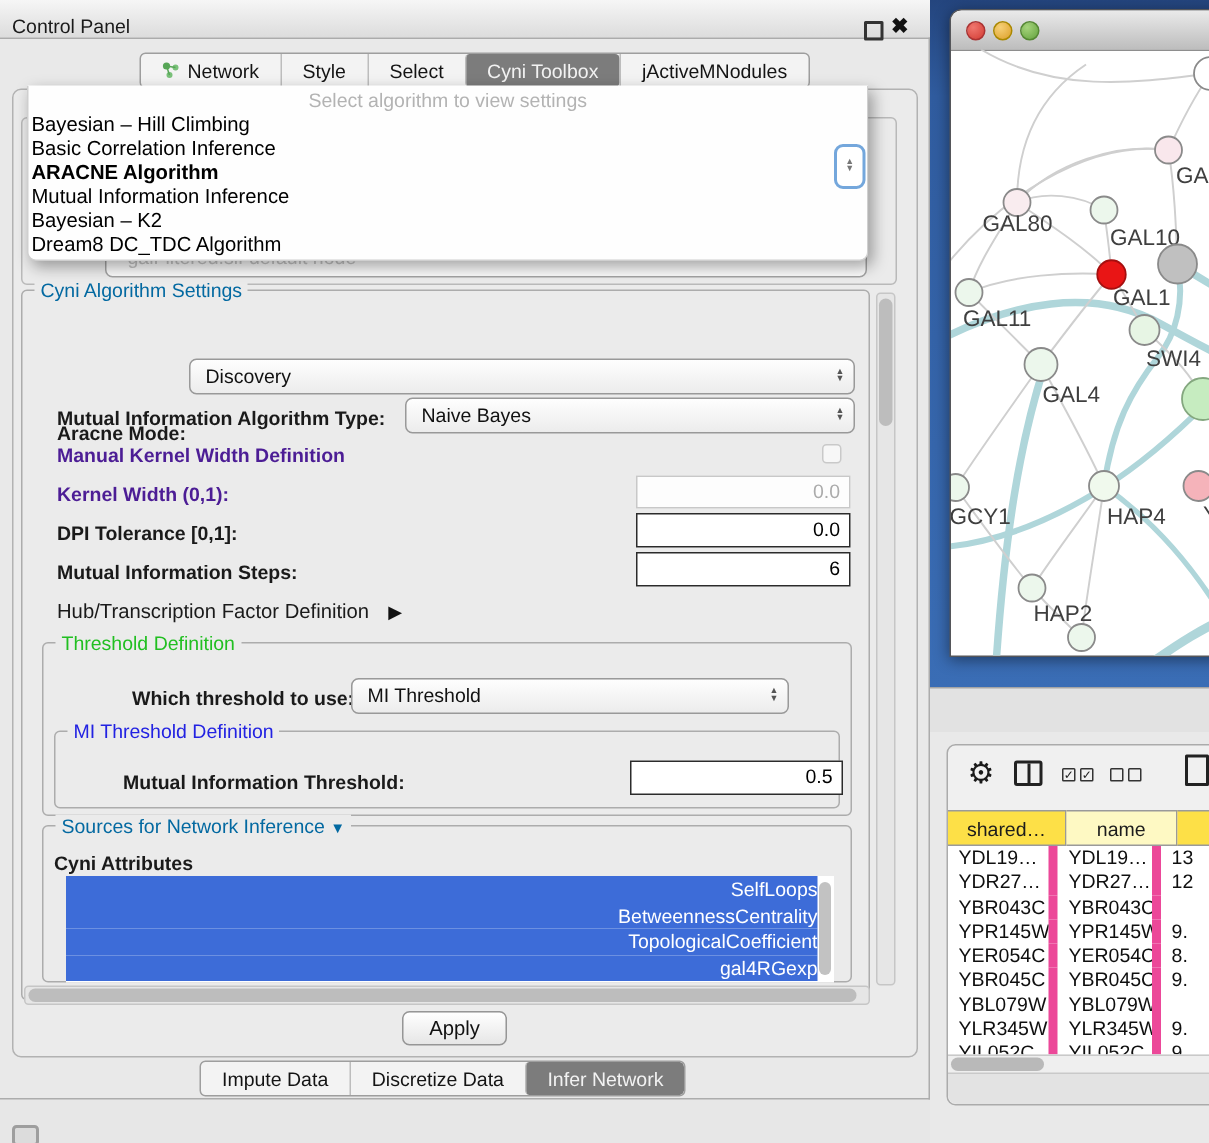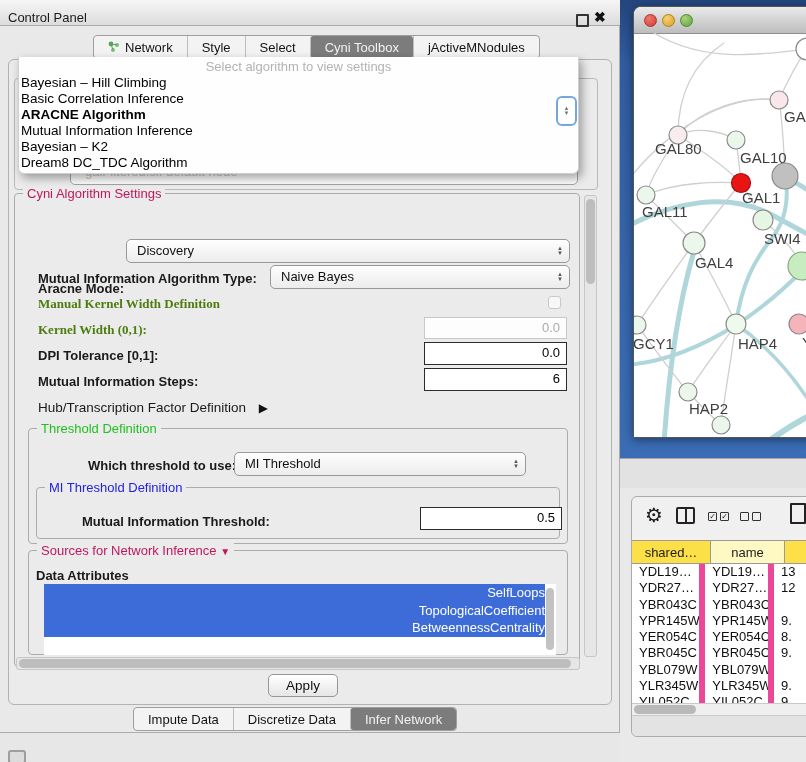--- a/index.html
+++ b/index.html
@@ -30,25 +30,25 @@
   #algo-popup{left:18px;top:57px;width:559px;background:#FEFEFE;border:1px solid #CFCFCF;border-top:none;
      border-radius:0 0 6px 6px;box-shadow:3px 4px 10px rgba(0,0,0,.35);padding:1px 0 2px 0;z-index:5;}
   #algo-popup .ph{height:17px;line-height:17px;text-align:center;color:#B3B3B3;font-size:13px;}
   #algo-popup li{list-style:none;height:16px;line-height:16px;padding-left:2px;font-size:13.5px;color:#000;}
   #algo-popup ul{margin:0;padding:0;}
   #algo-popup li.b{font-weight:bold;}
   #focus-box{left:556px;top:96px;width:17px;height:26px;background:#FFF;border:2px solid #74A7DC;border-radius:6px;z-index:6;
      display:flex;flex-direction:column;align-items:center;justify-content:center;color:#777;font-size:6px;line-height:5px;}
   
   .group{border:1px solid #ACACAC;border-radius:4px;box-sizing:border-box;}
-  .legend{position:absolute;top:-8px;left:8px;background:#EBEBEB;padding:0 4px;font-size:13px;color:#be185d;white-space:nowrap;}
+  .legend{position:absolute;top:-8px;left:8px;background:#EBEBEB;padding:0 4px;font-size:13px;color:#0369a1;white-space:nowrap;}
   .legend.blue{color:#2222E2;}
   .legend.green{color:#21BF21;}
   .lbl{position:absolute;font-size:13px;font-weight:bold;color:#1A1A1A;white-space:nowrap;}
-  .lbl.dis{color:#4d7c0f;font-family:Liberation Serif, serif;}
+  .lbl.dis{color:#4c1d95;}
   .lbl.norm{font-weight:normal;}
   .combo{position:absolute;height:24px;border:1px solid #999;border-radius:5px;background:linear-gradient(#FEFEFE,#ECECEC);
      box-sizing:border-box;font-size:13px;color:#111;line-height:22px;padding-left:10px;}
   .stepper{position:absolute;right:6px;top:50%;transform:translateY(-50%);display:flex;flex-direction:column;
      font-size:6px;line-height:5px;color:#555;text-align:center;}
   .field{position:absolute;height:22px;box-sizing:border-box;background:#FFF;font-size:13px;text-align:right;
      padding-right:6px;line-height:20px;color:#000;border:1.5px solid #2B2B2B;}
   .field.dis{border:1px solid #C8C8C8;background:#FDFDFD;color:#ABABAB;}
   #manual-chk{left:548px;top:296px;width:13px;height:13px;border:1px solid #C9C9C9;border-radius:3px;background:#F7F7F7;box-sizing:border-box;}
   .arrow{font-size:12px;color:#111;}
@@ -347,26 +347,27 @@
   </div>
   <div class="lbl" style="left:46px;top:514px;padding-left:36px;">Mutual Information Threshold:</div>
   <div class="field" style="left:420px;top:507px;width:142px;height:23px;">0.5</div>
 
   <div class="abs group" style="left:28px;top:550px;width:540px;height:105px;">
     <span class="legend">
       <span>Sources for Network Inference</span>
       <span style="font-size:10px;">▼</span>
     </span>
   </div>
-  <div class="lbl" style="left:36px;top:568px;">Data Attributes</div>
+  <div class="lbl" style="left:36px;top:568px;">Cyni Attributes</div>
   <div class="abs" id="attr-list">
     <ul>
         <li>SelfLoops</li>
+        <li>BetweennessCentrality</li>
         <li>TopologicalCoefficient</li>
-        <li>BetweennessCentrality</li>
+        <li>gal4RGexp</li>
       </ul>
     <div id="attr-sb"></div>
   </div>
 
   <div class="abs vsb" style="left:584px;top:195px;width:13px;height:462px;">
     <div class="thumb" style="top:3px;height:85px;"></div>
   </div>
   <div class="abs hsb" style="left:16px;top:657px;width:564px;height:13px;">
     <div class="thumb" style="left:2px;width:552px;"></div>
   </div>

